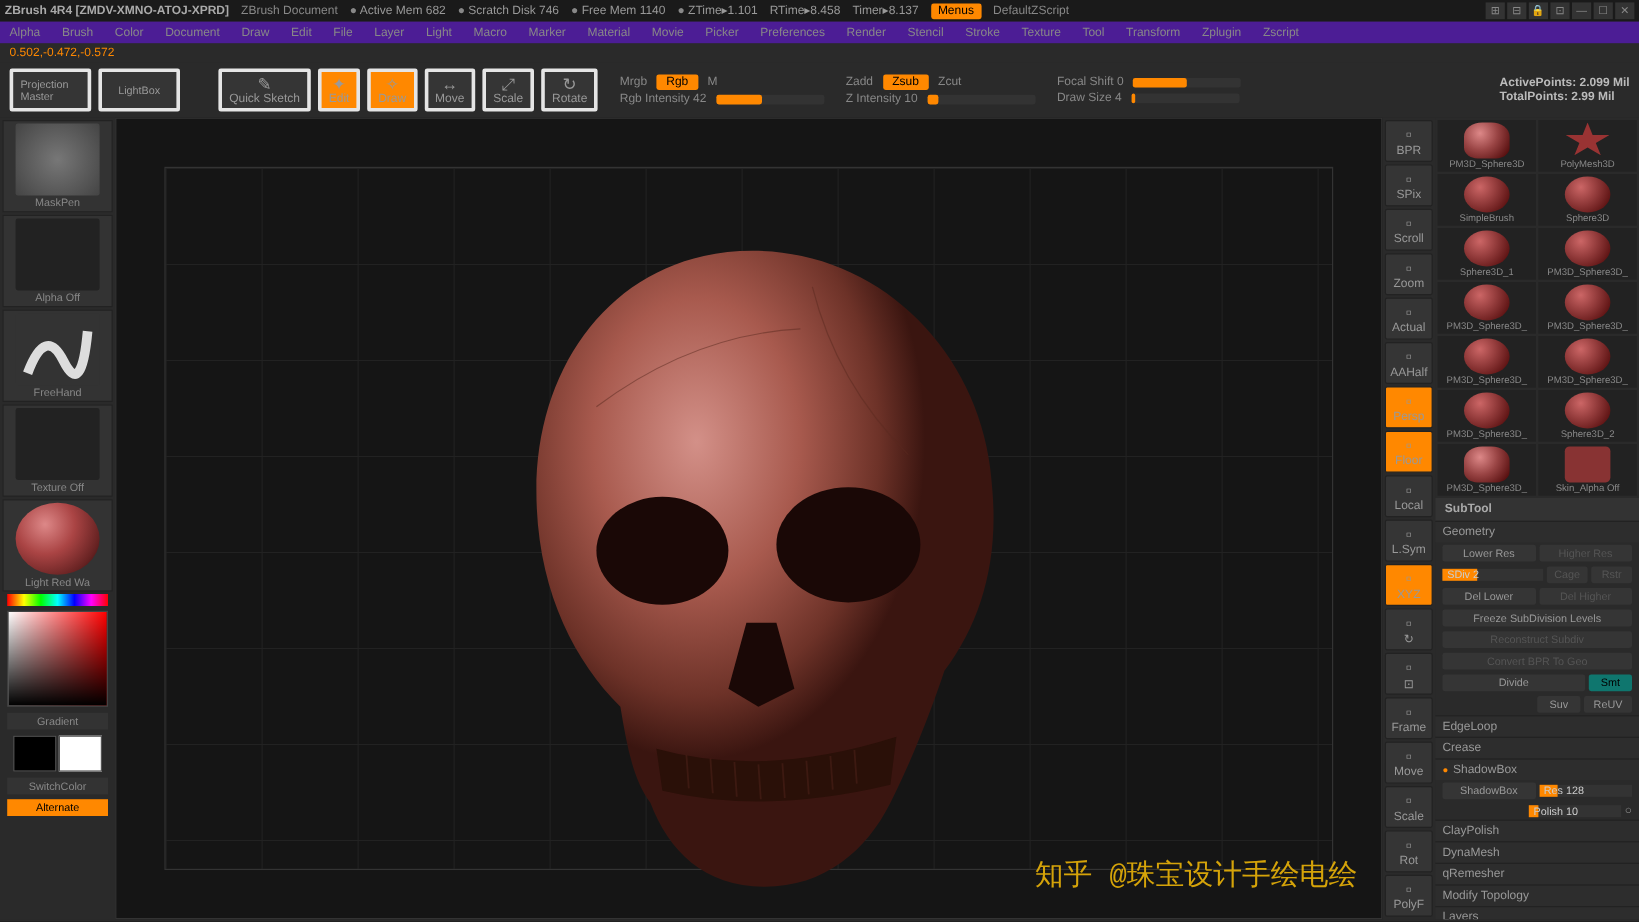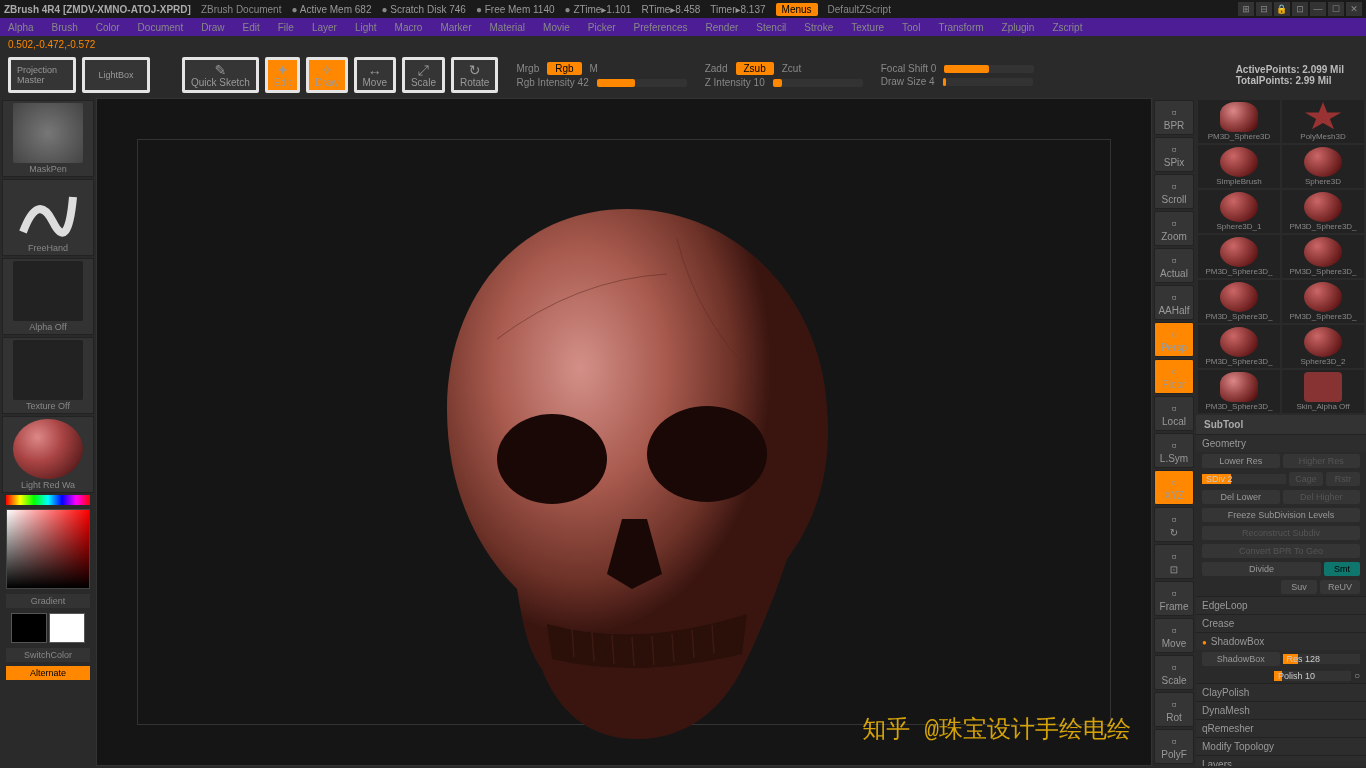--- a/index.html
+++ b/index.html
@@ -20,21 +20,21 @@
 .tb-btn.wide{width:68px}
 .tb-btn.active{background:#ff8800;color:#000}
 .tb-btn .icn{font-size:14px;line-height:1}
 .tb-group{display:flex;flex-direction:column;gap:2px;margin-left:12px}
 .tb-row{display:flex;gap:8px;align-items:center}
 .tb-label{color:#888;font-size:10px}
 .tb-toggle{padding:1px 8px;background:#333;border-radius:2px;color:#888}
 .tb-toggle.on{background:#ff8800;color:#000}
 .tb-slider{width:90px;height:8px;background:#333;position:relative;border-radius:2px}
 .tb-slider .fill{position:absolute;height:100%;background:#ff8800;border-radius:2px}
-.stats-box{margin-left:auto;margin-right:14px}
+.stats-box{margin-left:auto;margin-right:0}
 .stats-box div{color:#888;font-size:10px}
 .stats-box b{color:#bbb}
 .main{display:flex;height:668px}
 .left-panel{width:96px;background:#2a2a2a;display:flex;flex-direction:column;padding:2px;gap:2px}
 .lp-tile{background:#333;border:1px solid #222;display:flex;flex-direction:column;align-items:center;padding:2px}
 .lp-tile .img{width:70px;height:60px;background:#444;border-radius:2px}
 .lp-tile .lbl{font-size:9px;color:#888;margin-top:1px}
 .material-sphere{width:70px;height:60px;background:radial-gradient(circle at 35% 30%,#d88,#a44 40%,#622 75%,#200);border-radius:50%}
 .color-picker{width:84px;height:80px;background:linear-gradient(to right,#fff,#f00),linear-gradient(to bottom,transparent,#000);background-blend-mode:multiply;border:1px solid #444;margin:2px auto}
 .hue-strip{width:84px;height:10px;background:linear-gradient(to right,red,yellow,lime,cyan,blue,magenta,red);margin:0 auto}
@@ -200,28 +200,28 @@
   </div>
 </div>
 
 <div class="main">
   <div class="left-panel">
     <div class="lp-tile">
         <div class="img" style="background:radial-gradient(circle,#777,#444)"></div>
         <span class="lbl">MaskPen</span>
       </div>
     <div class="lp-tile">
+        <div class="img" style="background:#222"></div>
+        <span class="lbl">Alpha Off</span>
+      </div>
+    <div class="lp-tile">
         <div class="img" style="background:#333"><svg viewBox="0 0 70 60">
             <path d="M10 50 Q25 10 40 40 T60 15" stroke="#ddd" stroke-width="8" fill="none"></path>
           </svg></div>
         <span class="lbl">FreeHand</span>
-      </div>
-    <div class="lp-tile">
-        <div class="img" style="background:#222"></div>
-        <span class="lbl">Alpha Off</span>
       </div>
     <div class="lp-tile">
         <div class="img" style="background:#222"></div>
         <span class="lbl">Texture Off</span>
       </div>
     <div class="lp-tile">
         <div class="material-sphere"></div>
         <span class="lbl">Light Red Wa</span>
       </div>
     <div class="hue-strip"></div>

